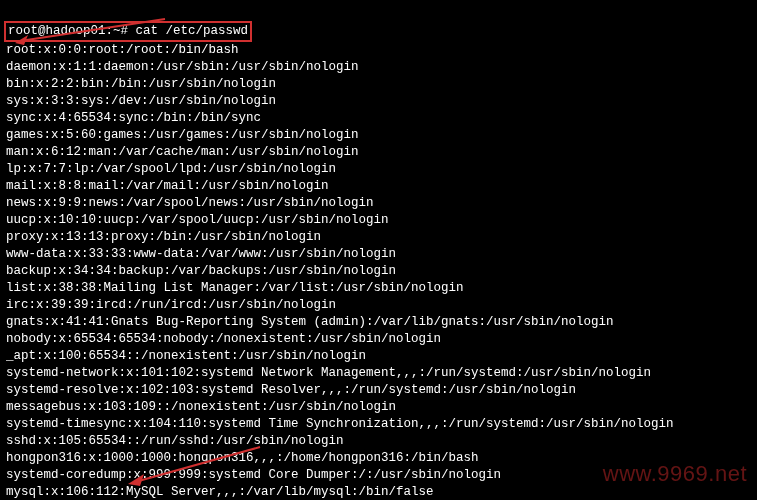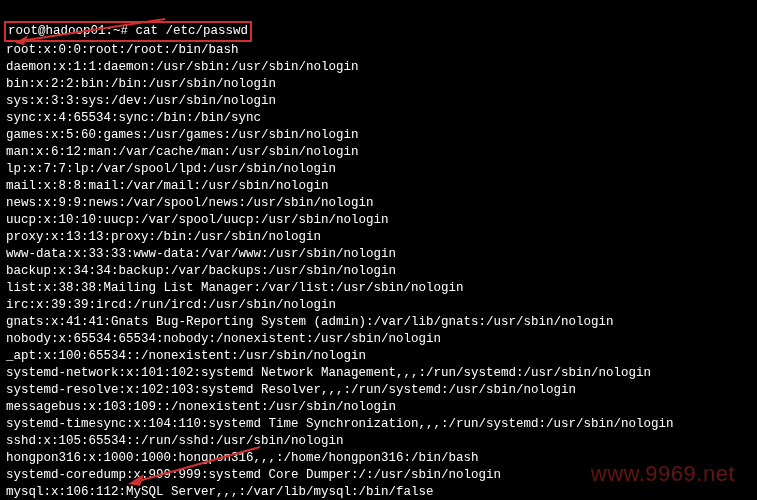--- a/index.html
+++ b/index.html
@@ -44,21 +44,21 @@
       position: absolute;
       top: 442px;
       left: 120px;
       width: 150px;
       height: 45px;
       pointer-events: none;
     }
     .watermark {
       position: absolute;
       bottom: 18px;
-      right: 22px;
+      right: 10px;
       color: rgba(200, 40, 40, 0.5);
       font-size: 22px;
       font-family: Arial, sans-serif;
       font-weight: normal;
       pointer-events: none;
       letter-spacing: 0.5px;
     }
   </style>
 </head>
 <body>

